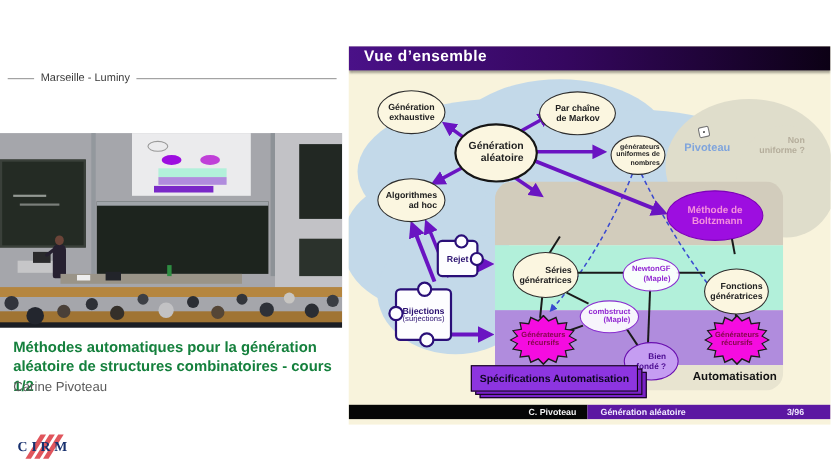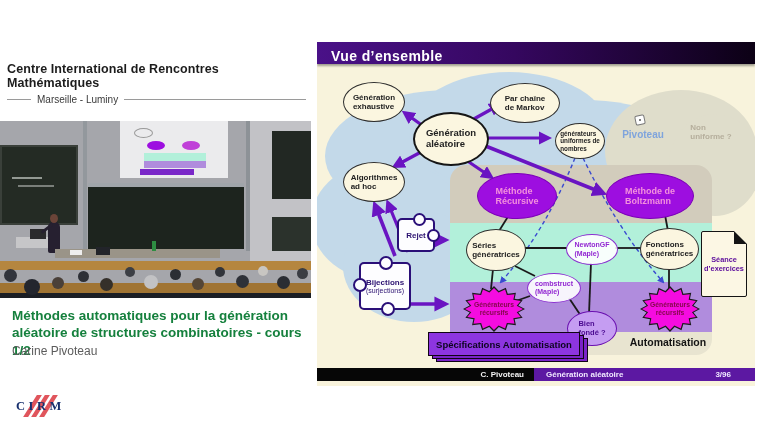--- a/index.html
+++ b/index.html
@@ -24,33 +24,33 @@
   .vauthor{position:absolute;left:12px;top:344px;font-size:12px;color:#5c5c5c;}
   .cirm-logo{position:absolute;left:16px;top:395px;width:60px;height:24px;}
   .slash{position:absolute;width:5px;height:22px;background:#e0555c;transform:skewX(-32deg);top:0;}
   .logo-text{position:absolute;left:0;top:4px;font-family:"Liberation Serif",serif;font-weight:bold;
              color:#17306e;font-size:12.5px;letter-spacing:3.5px;}
 
   
   .slide{position:absolute;left:317px;top:42px;width:438px;height:344px;background:#f8f3dc;overflow:hidden;}
   .slide-titlebar{position:absolute;left:0;top:0;width:438px;height:22px;
       background:linear-gradient(to right,#4a1188 0%,#35075f 45%,#0c0115 100%);
-      display:flex;align-items:flex-end;box-shadow:0 2px 2px rgba(0,0,0,.35);}
+      display:flex;align-items:flex-start;box-shadow:0 2px 2px rgba(0,0,0,.35);}
   .slide-titlebar span{color:#fff;font-size:14px;font-weight:bold;padding-left:14px;letter-spacing:.4px;}
 
   .cloud{position:absolute;border-radius:50%;}
   .cblue{background:#c3d9e9;} .cgray{background:#dfddcb;}
 
   .region{position:absolute;left:133px;top:123px;width:262px;height:190px;border-radius:16px;overflow:hidden;}
   .band{width:100%;}
 
   svg.connectors{position:absolute;left:0;top:0;}
 
   .node{position:absolute;display:flex;align-items:center;justify-content:center;
-        text-align:left;white-space:pre-line;line-height:1.15;}
+        text-align:right;white-space:pre-line;line-height:1.15;}
   .ellipse{border-radius:50%;background:#fbf6e0;border:1.6px solid #2e2e2e;
            font-weight:bold;color:#222;font-size:8px;}
   .central{border-width:2.6px;font-size:9.5px;border-color:#161616;}
   .smallnode{font-size:6.3px;font-weight:bold;border-width:1.3px;}
   .method{border-radius:50%;background:#9d0ee0;border:1px solid #7c00b8;
           color:#f490dc;font-weight:bold;font-size:9px;}
   .oline{border-radius:50%;background:rgba(255,255,255,.9);border:1.4px solid #8a30d0;
          color:#9228d2;font-weight:bold;font-size:7px;}
   .txt-uniforme{color:#7fa4dc;font-weight:bold;font-size:10px;}
   .txt-nonuni{color:#b5ae9c;font-weight:bold;font-size:8px;}
@@ -96,21 +96,20 @@
         border-radius:2px;transform:rotate(-12deg);}
   .dice::after{content:"";position:absolute;left:2.5px;top:2.5px;width:2px;height:2px;
         border-radius:50%;background:#555;}
 </style>
 </head>
 <body>
 
 <div class="page">
 
   <div class="cirm-header">
-    <div class="cirm-title">Centre International de Rencontres Mathématiques</div>
     <div class="cirm-sub">
       <span class="hline hl-s"></span>
       <span>Marseille - Luminy</span>
       <span class="hline hl-l"></span>
     </div>
   </div>
 
   <div class="photo">
     <div class="pabs" style="left:250px;top:0;width:61px;height:140px;background:#c2c2c6;"></div>
     <div class="pabs" style="left:120px;top:0;width:108px;height:57px;background:#ebebed;">
@@ -232,29 +231,27 @@
 aléatoire</div>
     <div class="node ellipse smallnode" style="left:238px;top:81px;width:48px;height:34px;">générateurs
 uniformes de
 nombres</div>
     <div class="dice" style="left:318px;top:73px;"></div>
     <div class="node txt-uniforme" style="left:300px;top:86px;width:52px;height:14px;">Pivoteau</div>
     <div class="node txt-nonuni" style="left:368px;top:79px;width:52px;height:22px;">Non
 uniforme ?</div>
     <div class="node ellipse" style="left:26px;top:120px;width:60px;height:38px;">Algorithmes
 ad hoc</div>
-    <div class="node method" style="left:160px;top:131px;width:78px;height:44px;">Méthode
-Récursive</div>
     <div class="node method" style="left:289px;top:131px;width:86px;height:44px;">Méthode de
 Boltzmann</div>
     <div class="node ellipse" style="left:149px;top:187px;width:58px;height:40px;">Séries
 génératrices</div>
     <div class="node oline" style="left:249px;top:192px;width:50px;height:29px;">NewtonGF
 (Maple)</div>
-    <div class="node ellipse" style="left:323px;top:186px;width:57px;height:40px;">Fonctions
+    <div class="node ellipse" style="left:323px;top:202px;width:57px;height:40px;">Fonctions
 génératrices</div>
     <div class="node oline" style="left:210px;top:231px;width:52px;height:28px;">combstruct
 (Maple)</div>
 
     <div class="star star-outer" style="left:146px;top:244px;width:62px;height:46px;">
       <div class="star star-inner">Générateurs
 récursifs</div>
     </div>
     <div class="star star-outer" style="left:323px;top:244px;width:60px;height:46px;">
       <div class="star star-inner">Générateurs
@@ -270,25 +267,20 @@
       <span>Rejet</span>
     </div>
     <div class="puzzle" style="left:42px;top:220px;width:48px;height:44px;font-size:8px;">
       <span class="knob" style="width:10px;height:10px;top:-8px;left:18px;"></span>
       <span class="knob" style="width:10px;height:10px;left:-8px;top:14px;"></span>
       <span class="knob" style="width:10px;height:10px;bottom:-8px;left:20px;"></span>
       <span>Bijections</span>
       <span style="font-weight:normal;font-size:7px;">(surjections)</span>
     </div>
 
-    <div class="doc" style="left:384px;top:189px;width:44px;height:64px;">
-      <span class="fold"></span>
-      <span>Séance
-d’exercices</span>
-    </div>
 
     <div class="specstack" style="left:111px;top:290px;width:162px;height:32px;">
       <div class="layer" style="left:8px;top:6px;"></div>
       <div class="layer" style="left:4px;top:3px;"></div>
       <div class="main" style="left:0;top:0;">Spécifications Automatisation</div>
     </div>
     <div class="node automat" style="left:311px;top:292px;width:80px;height:16px;">Automatisation</div>
 
     <div class="slide-footer">
       <div class="sf-black">C. Pivoteau</div>

